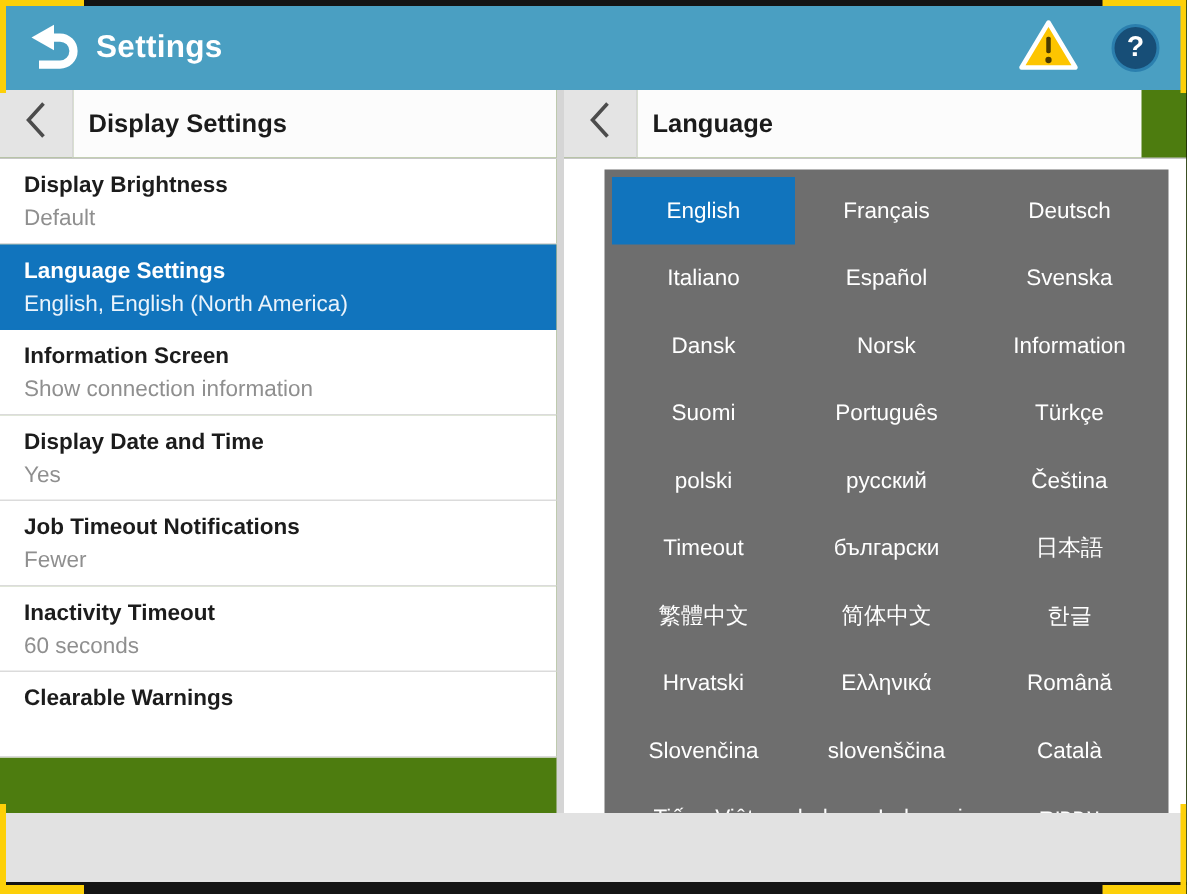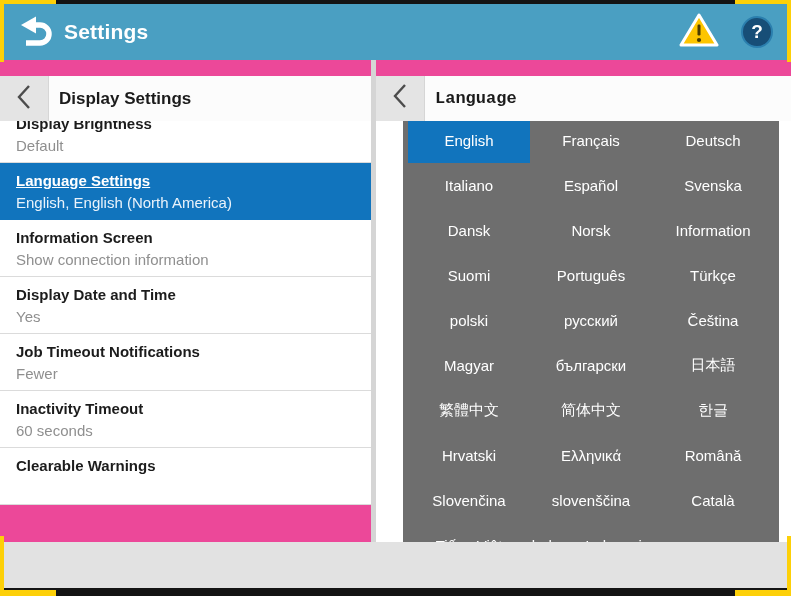--- a/index.html
+++ b/index.html
@@ -1,56 +1,56 @@
 <!DOCTYPE html>
 <html><head>
 <meta charset="utf-8">
 <style>
   html,body{margin:0;padding:0;background:#000;}
-  .screen{position:relative;width:791px;height:596px;overflow:hidden;background:#ec4899;
+  .screen{position:relative;width:791px;height:596px;overflow:hidden;background:#4d7c0f;
     font-family:"Liberation Sans", sans-serif;}
 
   
   .edge-top{position:absolute;left:0;top:0;width:791px;height:4px;background:#141414;z-index:6;}
   .edge-bottom{position:absolute;left:0;top:588px;width:791px;height:8px;background:#141414;z-index:6;}
 
   
   .topbar{position:absolute;left:0;top:4px;width:791px;height:56px;background:#4a9fc2;
     display:flex;align-items:center;z-index:2;}
   .back-btn{width:40px;height:40px;margin-left:14px;background:none;border:none;padding:2px;
     display:flex;align-items:center;justify-content:center;cursor:pointer;}
   .topbar-title{color:#fff;font-size:21px;font-weight:700;margin-left:10px;letter-spacing:.2px;}
   .topbar-right{margin-left:auto;display:flex;align-items:center;gap:22px;margin-right:18px;}
   .warn-wrap{width:40px;height:36px;display:flex;align-items:center;justify-content:center;cursor:pointer;}
   .help-btn{width:32px;height:32px;border-radius:50%;background:#174e77;color:#fff;
     font-size:19px;font-weight:700;display:flex;align-items:center;justify-content:center;
     cursor:pointer;border:2px solid #2b7fae;box-sizing:border-box;}
 
   
   .subheaders{position:absolute;left:0;top:60px;width:791px;height:45px;border-bottom:1px solid #c7c7c7;z-index:2;}
-  .subheader{position:absolute;top:16px;height:45px;display:flex;}
+  .subheader{position:absolute;top:0;height:45px;display:flex;}
   .subheader.left{left:0;width:371px;}
-  .subheader.right{left:376px;width:415px;font-family:Liberation Mono, monospace;}
+  .subheader.right{left:376px;width:385px;}
   .chev-cell{width:48px;height:45px;background:#e4e4e4;border-right:1px solid #d6d6d6;
     display:flex;align-items:center;justify-content:center;cursor:pointer;}
   .sub-title-cell{flex:1;background:#fcfcfc;display:flex;align-items:center;padding-left:10px;}
   .sub-title{font-size:17px;font-weight:700;color:#1b1b1b;}
 
   
   .panel-divider{position:absolute;left:371px;top:60px;width:5px;height:482px;background:#d5d5d5;z-index:3;}
 
   
   .content{position:absolute;left:0;top:106px;width:791px;height:436px;overflow:hidden;z-index:1;}
   .settings-list{position:absolute;left:0;top:0;width:371px;}
   .row{height:57px;box-sizing:border-box;padding:7px 8px 0 16px;background:#fff;
     border-bottom:1px solid #dbdbdb;cursor:pointer;}
   .row-title{font-size:15px;font-weight:700;color:#1c1c1c;line-height:21px;}
   .row-value{font-size:15px;font-weight:400;color:#8f8f8f;line-height:21px;margin-top:1px;}
   .row.selected{background:#1174bd;border-bottom-color:#1174bd;}
-  .row.selected .row-title{color:#fff;text-decoration:underline;}
+  .row.selected .row-title{color:#fff;}
   .row.selected .row-value{color:#eaf3fb;}
 
   .lang-panel{position:absolute;left:376px;top:0;width:415px;height:436px;background:#fff;}
   .lang-grid{position:absolute;left:27px;top:7px;width:376px;background:#6e6e6e;
     display:grid;grid-template-columns:repeat(3,1fr);padding:5px;box-sizing:border-box;}
   .cell{height:45px;display:flex;align-items:center;justify-content:center;
     color:#fff;font-size:15px;cursor:pointer;text-align:right;}
   .cell.selected{background:#1174bd;}
 
   
@@ -168,21 +168,21 @@
           <div class="cell">Svenska</div>
           <div class="cell">Dansk</div>
           <div class="cell">Norsk</div>
           <div class="cell">Information</div>
           <div class="cell">Suomi</div>
           <div class="cell">Português</div>
           <div class="cell">Türkçe</div>
           <div class="cell">polski</div>
           <div class="cell">русский</div>
           <div class="cell">Čeština</div>
-          <div class="cell">Magyar</div>
+          <div class="cell">Timeout</div>
           <div class="cell">български</div>
           <div class="cell">日本語</div>
           <div class="cell">繁體中文</div>
           <div class="cell">简体中文</div>
           <div class="cell">한글</div>
           <div class="cell">Hrvatski</div>
           <div class="cell">Ελληνικά</div>
           <div class="cell">Română</div>
           <div class="cell">Slovenčina</div>
           <div class="cell">slovenščina</div>

